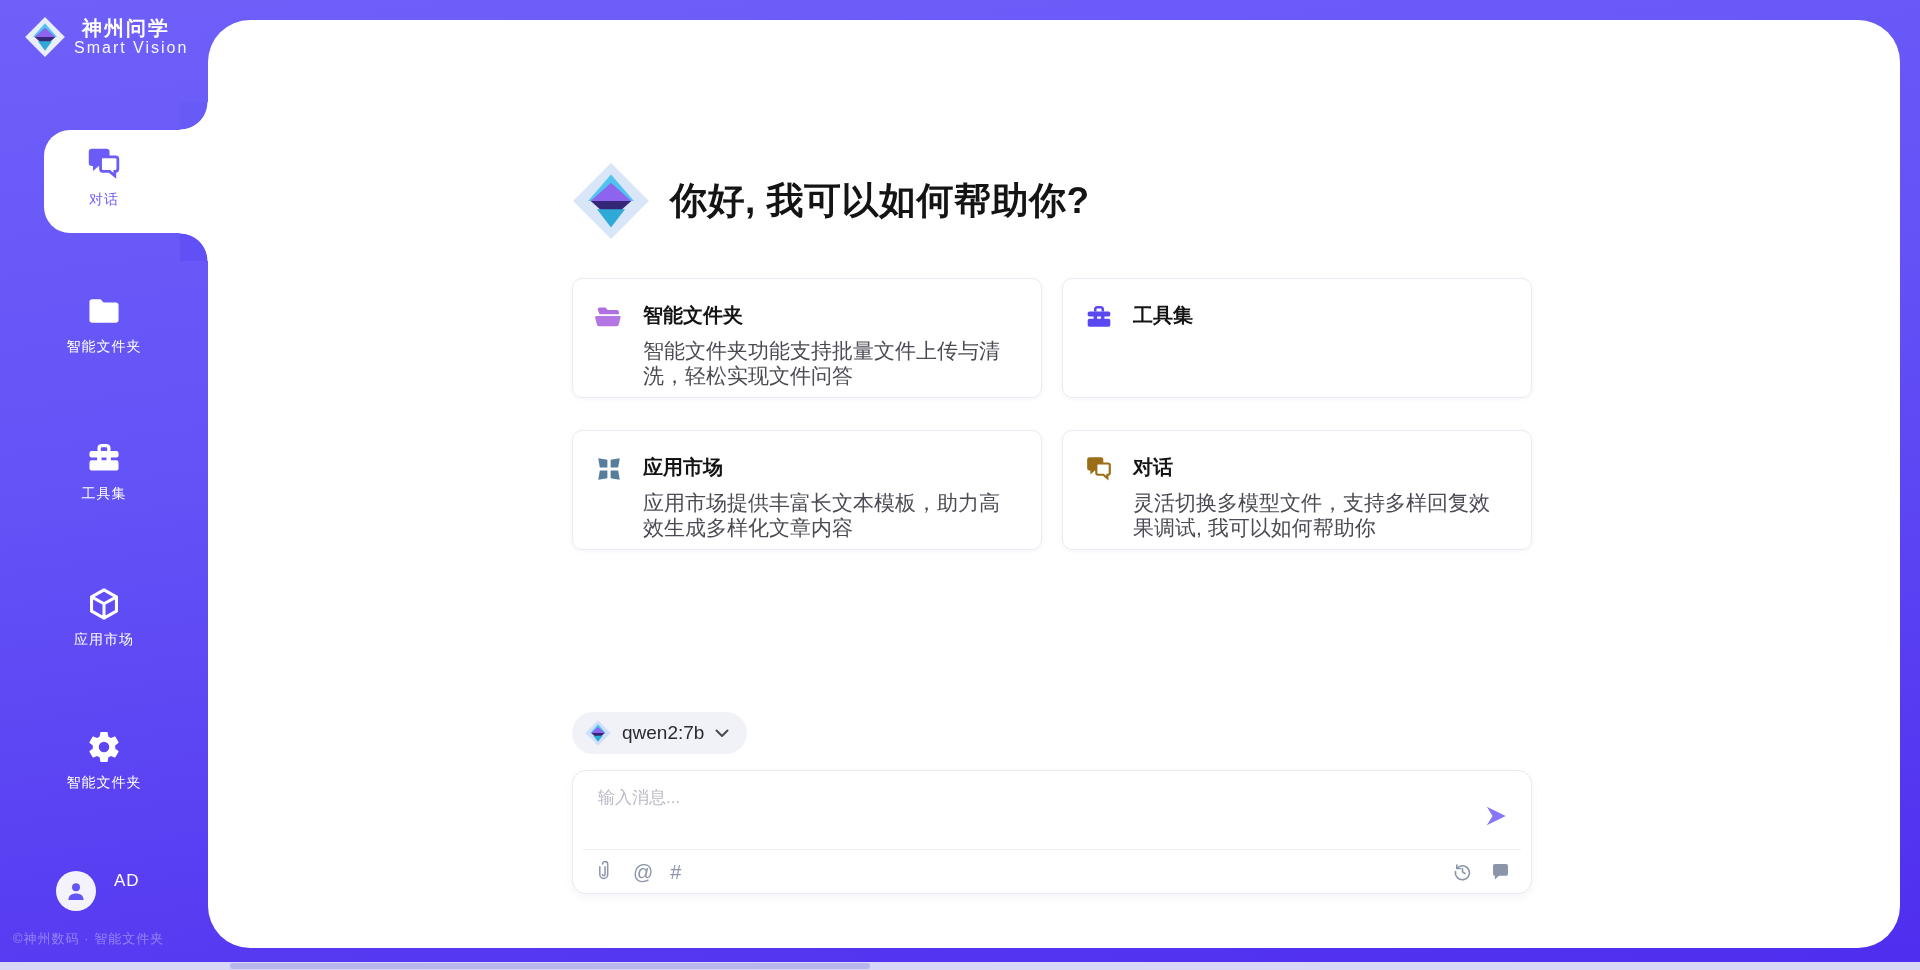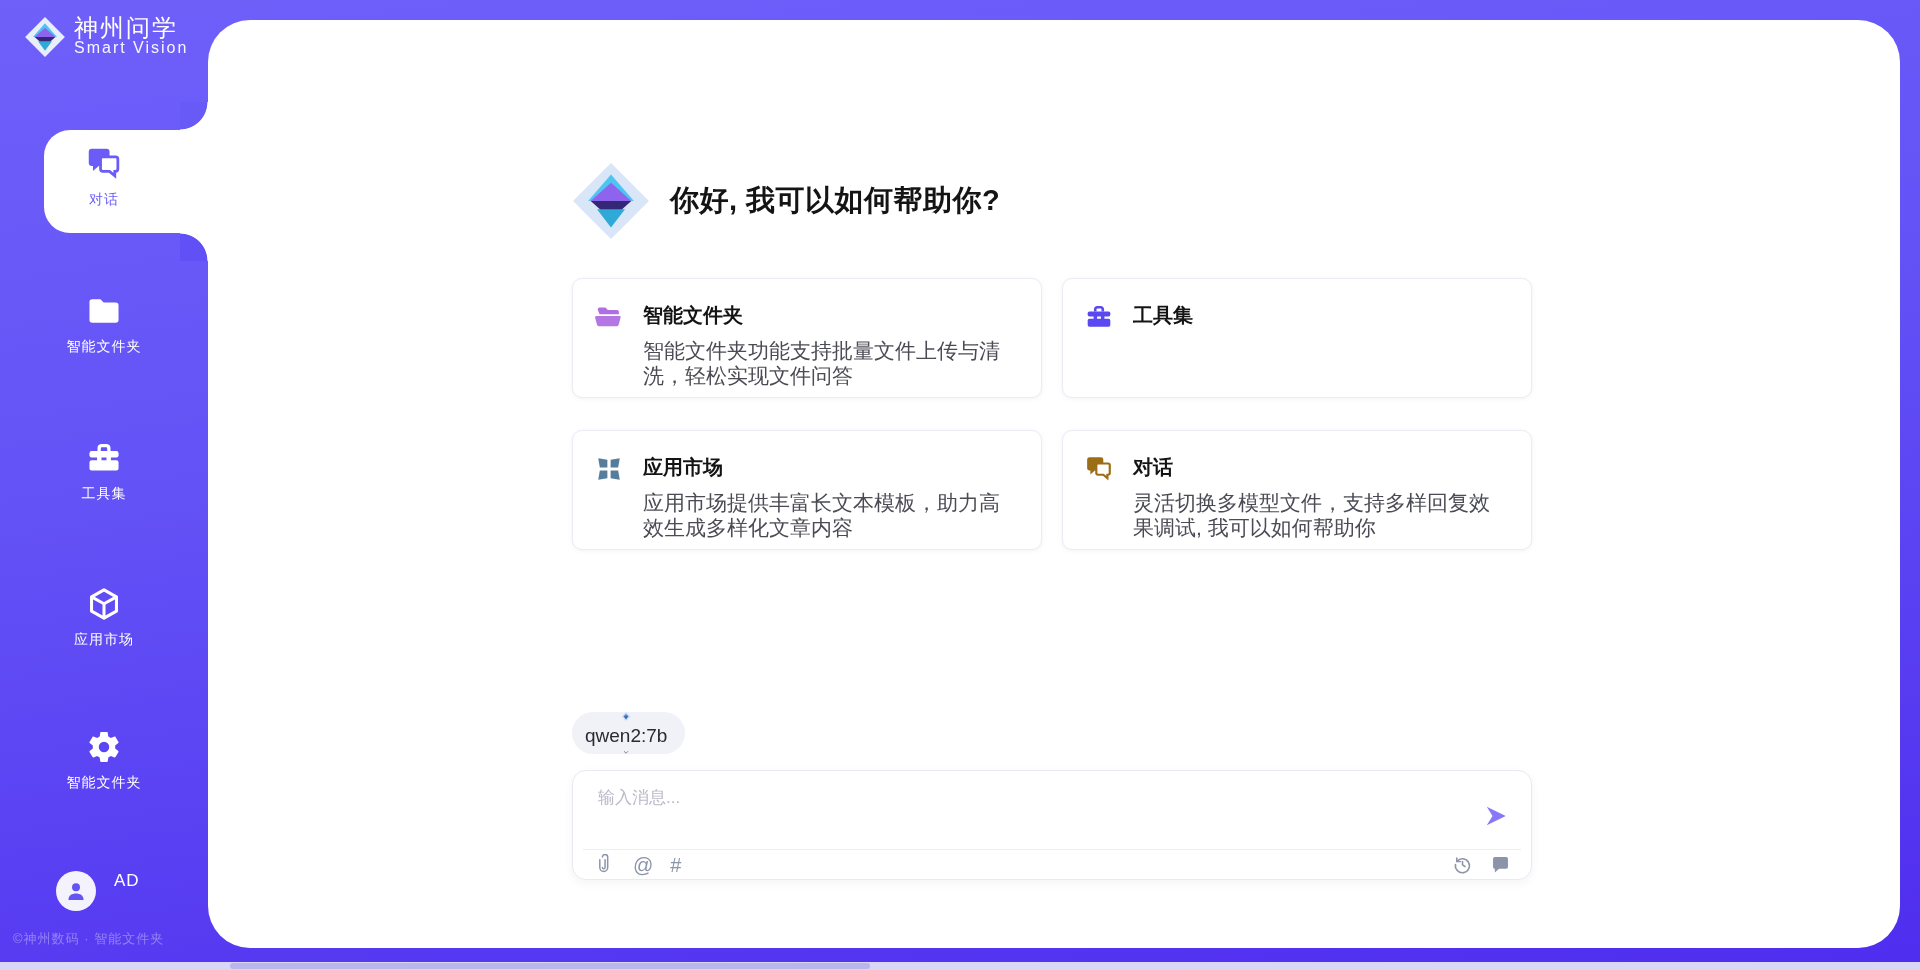--- a/index.html
+++ b/index.html
@@ -14,21 +14,21 @@
     position: absolute; left: 208px; top: 20px; right: 20px; bottom: 22px;
     background: #ffffff; border-radius: 42px;
   }
   .hscrollbar {
     position: absolute; left: 0; bottom: 0; width: 100%; height: 8px;
     background: #d8d7f5;
   }
   .hscrollbar .thumb { position:absolute; left:230px; top:1px; height:6px; width:640px; border-radius:3px; background:#b9b6ec; }
   
   .brand { position: absolute; left: 24px; top: 16px; display: flex; align-items: center; gap: 8px; color: #fff; }
-  .brand-name { font-size: 24px; font-weight: 400; letter-spacing: 2px; line-height: 22px; }
+  .brand-name { font-size: 20px; font-weight: 700; letter-spacing: 2px; line-height: 22px; margin-left: 8px; }
   .brand-sub  { font-size: 16px; letter-spacing: 2px; opacity: .95; }
   .logo-diamond { display: block; }
 
   .tab-active {
     position: absolute; left: 44px; top: 130px; width: 164px; height: 103px;
     background: #ffffff; border-radius: 26px 0 0 26px;
   }
   .fillet { position: absolute; width: 28px; height: 28px; }
   .fillet-top    { left: 180px; top: 102px; background: radial-gradient(circle 28px at 0 0,    #675af7 0 27px, #ffffff 27.8px); }
   .fillet-bottom { left: 180px; top: 233px; background: radial-gradient(circle 28px at 0 100%, #6150f5 0 27px, #ffffff 27.8px); }
@@ -44,40 +44,40 @@
   .n1 { top: 146px; } .n2 { top: 293px; } .n3 { top: 440px; } .n4 { top: 586px; } .n5 { top: 729px; }
 
   .user { position: absolute; left: 56px; top: 871px; display: flex; align-items: flex-start; gap: 18px; color: #fff; }
   .avatar { width: 40px; height: 40px; border-radius: 50%; background: #f4f2fc; display: flex; align-items: center; justify-content: center; }
   .user-name { font-size: 17px; font-weight: 500; letter-spacing: 1px; }
   .side-footer { position: absolute; left: 13px; top: 930px; font-size: 13px; color: rgba(255,255,255,.35); letter-spacing: 1px; }
 
   
   .content { position: absolute; left: 572px; top: 0; width: 960px; }
   .greet { position: absolute; top: 160px; left: 0; display: flex; align-items: center; gap: 20px; }
-  .greet-text { font-size: 29px; font-weight: 700; color: #141414; letter-spacing: .5px; }
+  .greet-text { font-size: 37px; font-weight: 700; color: #141414; letter-spacing: .5px; }
 
   .cards { position: absolute; top: 278px; left: 0; width: 960px; display: grid; grid-template-columns: 1fr 1fr; column-gap: 20px; row-gap: 32px; }
   .card {
     height: 120px; background: #fff; border: 1px solid #ebebf3; border-radius: 10px;
     box-shadow: 0 1px 5px rgba(40,40,90,.05); padding: 23px 22px; display: flex; gap: 20px; cursor: pointer;
   }
   .card-icon { width: 28px; height: 28px; flex: none; margin-top: 1px; }
   .card-title { font-size: 20px; font-weight: 700; color: #141414; margin: 0 0 9px; }
   .card-desc { font-size: 21px; color: #4b4b55; line-height: 25px; }
 
   .model {
     position: absolute; top: 712px; left: 0; height: 42px;
-    display: inline-flex; align-items: center; gap: 4px; padding: 0 18px 0 13px;
-    background: #f1f1f8; border-radius: 21px; cursor: pointer; flex-direction: column;
+    display: inline-flex; align-items: center; gap: 11px; padding: 0 18px 0 13px;
+    background: #f1f1f8; border-radius: 21px; cursor: pointer;
   }
   .model-name { font-size: 19px; color: #2a2a33; }
 
   .composer {
-    position: absolute; top: 770px; left: 0; width: 960px; height: 110px;
+    position: absolute; top: 770px; left: 0; width: 960px; height: 124px;
     background: #fff; border: 1px solid #e9e9f2; border-radius: 14px;
     box-shadow: 0 3px 10px rgba(40,40,90,.05);
   }
   .composer textarea {
     position: absolute; left: 23px; top: 13px; width: 860px; height: 56px;
     border: none; outline: none; resize: none; background: transparent;
     font: 17px "Liberation Sans", sans-serif; color: #333;
   }
   .composer textarea::placeholder { color: #b9b9c8; }
   .send-btn { position: absolute; right: 22px; top: 32px; width: 26px; height: 26px; color: #8678f8; cursor: pointer; }

